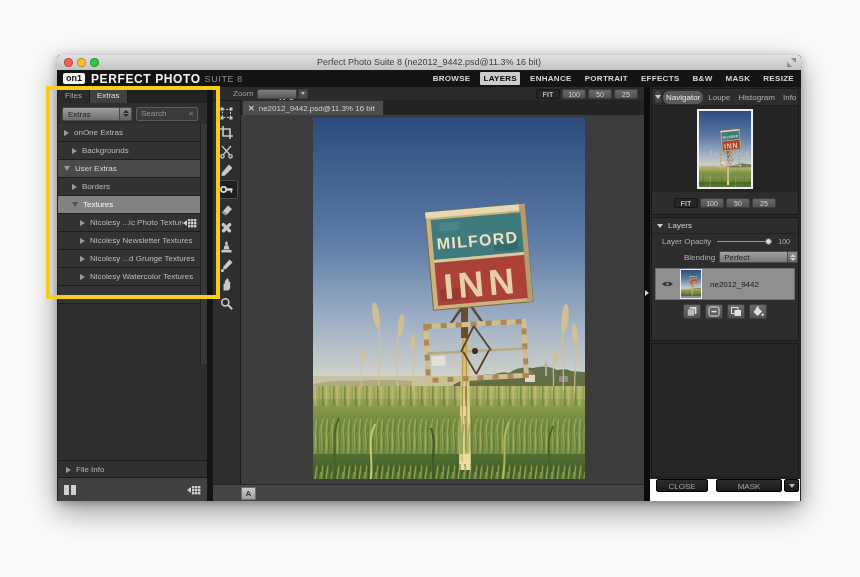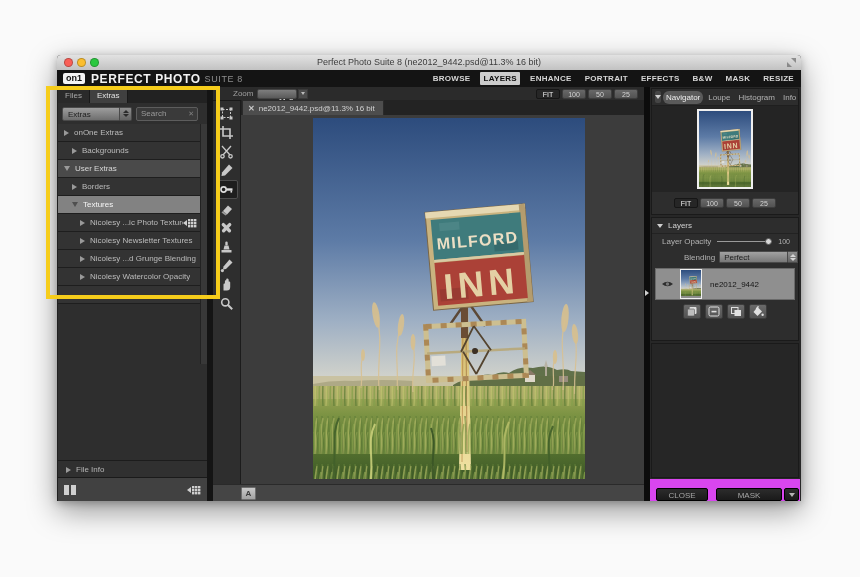--- a/index.html
+++ b/index.html
@@ -117,21 +117,21 @@
   .blendstep{width:11px;height:12px;background:linear-gradient(#8e8e8e,#646464);border:1px solid #4a4a4a;border-left:none;
              display:flex;flex-direction:column;align-items:center;justify-content:center;gap:1px;box-sizing:border-box;}
   .layerrow{margin:3px 3px 0 3px;height:32px;background:#8f8f8f;border:1px solid #6a6a6a;display:flex;align-items:center;box-sizing:border-box;}
   .eye{margin-left:5px;flex:none;}
   .lthumbwrap{margin-left:6px;border:1px solid #f0f0f0;flex:none;height:28px;}
   .lname{margin-left:8px;font-size:8px;color:#161616;}
   .lbuttons{margin-top:4px;display:flex;justify-content:center;gap:4px;}
   .lbtn{width:18px;height:15px;background:linear-gradient(#6a6a6a,#525252);border:1px solid #3c3c3c;border-radius:2px;
         display:flex;align-items:center;justify-content:center;box-sizing:border-box;}
   .rp-empty{position:absolute;left:1px;top:256px;width:148px;height:135px;background:#262626;border:1px solid #1a1a1a;box-sizing:border-box;}
-  .rp-bottom{position:absolute;left:0;top:392px;width:150px;height:22px;background:#d946ef;display:flex;align-items:flex-end;}
+  .rp-bottom{position:absolute;left:0;top:392px;width:150px;height:22px;background:#ffffff;display:flex;align-items:flex-start;}
   .dbtn{height:13px;line-height:13px;text-align:center;font-size:8px;color:#a5a5a5;background:linear-gradient(#2c2c2c,#1a1a1a);
         border:1px solid #000;border-radius:2px;box-sizing:border-box;}
   .dbtn.close{margin-left:6px;width:52px;}
   .dbtn.save{margin-left:8px;width:66px;}
   .dbtn.savedrop{margin-left:2px;width:15px;display:flex;align-items:center;justify-content:center;}
   .dbtn.savedrop .tri-d{border-left-width:3px;border-right-width:3px;border-top:4px solid #b5b5b5;}
   
   .highlight{position:absolute;left:46px;top:86px;width:166px;height:205px;border:4px solid #f6cd1b;z-index:50;pointer-events:none;}
 </style>
 </head>
@@ -324,25 +324,25 @@
             <svg class="gridicon" width="14" height="10" viewBox="0 0 14 10">
                 <use href="#grid-glyph"></use>
               </svg>
           </div>
           <div class="trow ind2">
               <span class="arr-r"></span>
               <span class="lbl">Nicolesy Newsletter Textures</span>
             </div>
           <div class="trow ind2">
               <span class="arr-r"></span>
-              <span class="lbl">Nicolesy ...d Grunge Blending</span>
+              <span class="lbl">Nicolesy ...d Grunge Textures</span>
             </div>
           <div class="trow ind2">
               <span class="arr-r"></span>
-              <span class="lbl">Nicolesy Watercolor Opacity</span>
+              <span class="lbl">Nicolesy Watercolor Textures</span>
             </div>
           <div class="trow ind2"></div>
         </div>
         <div class="gutter"></div>
         <div class="fileinfo">
           <span class="arr-r" style="margin-left:8px"></span>
           <span>File Info</span>
         </div>
         <div class="lp-bottom">
           <div class="colicon">

